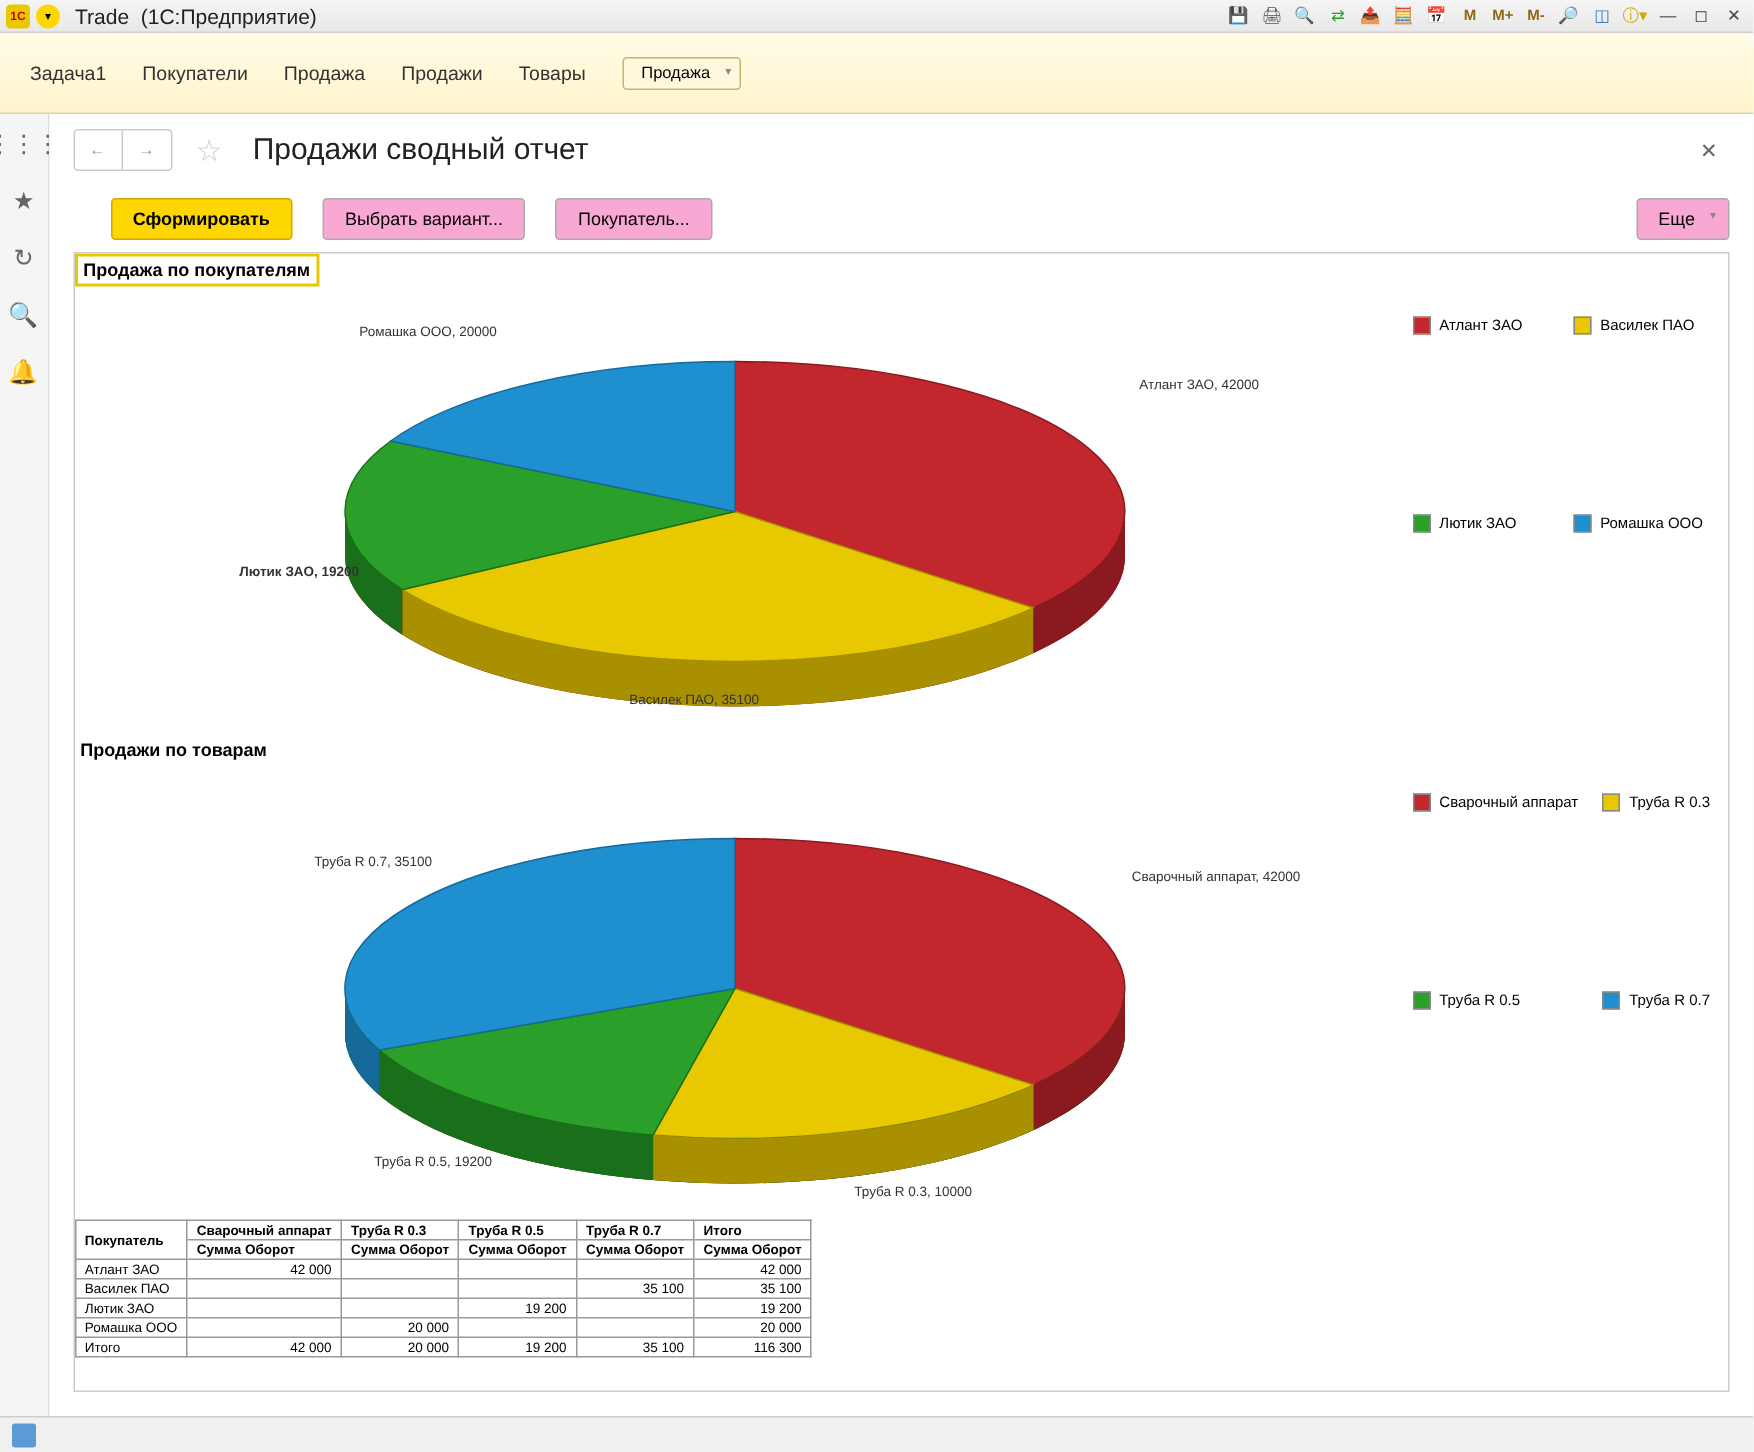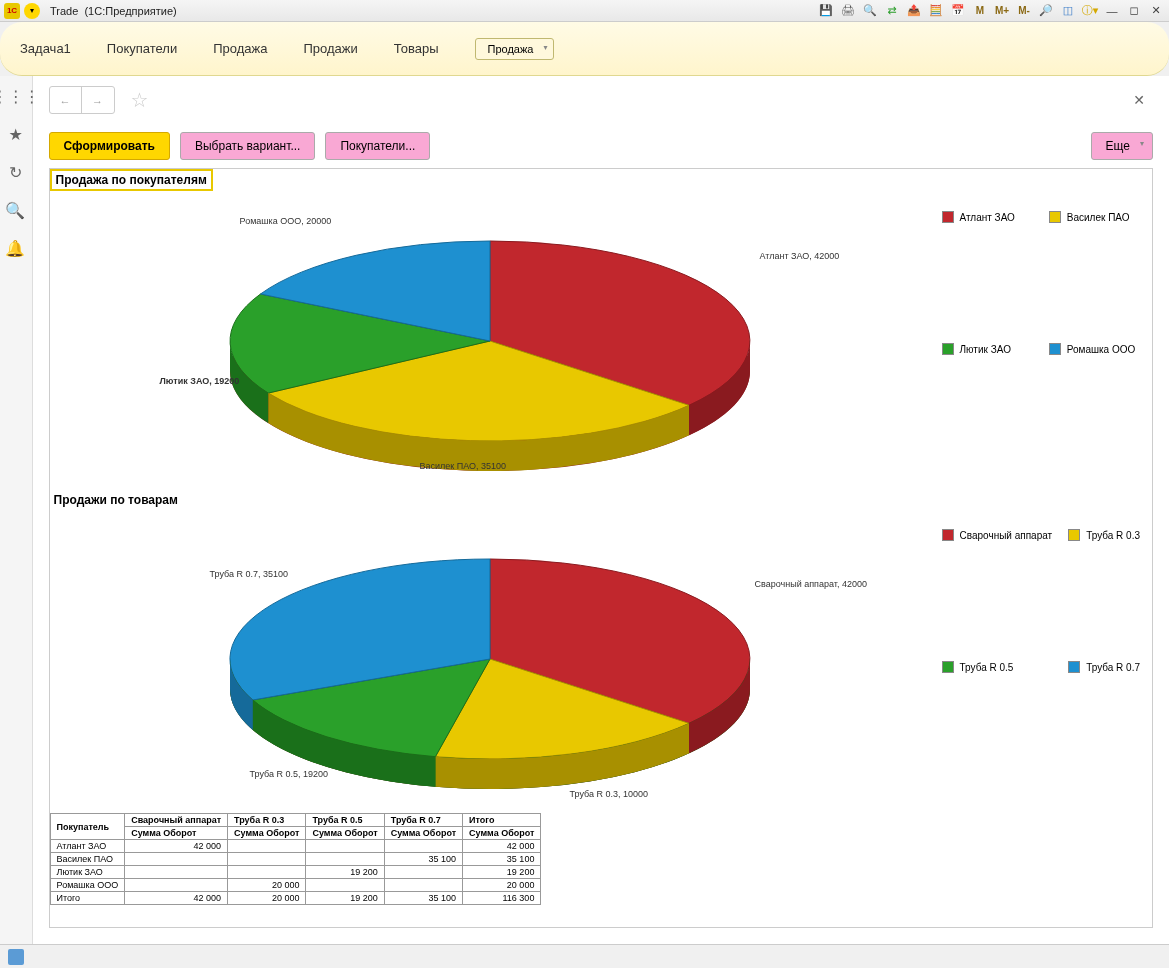--- a/index.html
+++ b/index.html
@@ -2,49 +2,49 @@
 <html><head>
 <meta charset="utf-8">
 <style>
 * { box-sizing: border-box; margin: 0; padding: 0; }
 body { font-family: Arial, sans-serif; font-size: 11px; background: #f0f0f0; width: 1169px; height: 968px; overflow: hidden; }
 
 
 .titlebar { height: 22px; background: linear-gradient(#f5f5f5,#e8e8e8); border-bottom: 1px solid #ccc; display: flex; align-items: center; padding: 0 4px; }
 .titlebar .logo { width: 16px; height: 16px; background: #e8c800; border-radius: 3px; color: #c00; font-size: 8px; font-weight: bold; display: flex; align-items: center; justify-content: center; }
 .titlebar .dropdown-btn { width: 16px; height: 16px; background: #ffd700; border-radius: 50%; margin-left: 4px; display: flex; align-items: center; justify-content: center; font-size: 8px; }
-.titlebar .title { margin-left: 10px; font-size: 11px; color: #222; }
+.titlebar .title { margin-left: 10px; font-size: 14px; color: #222; }
 .titlebar .right-icons { margin-left: auto; display: flex; gap: 4px; align-items: center; }
 .titlebar .icon-btn { width: 18px; height: 18px; display: flex; align-items: center; justify-content: center; font-size: 11px; cursor: pointer; color: #555; }
 .titlebar .icon-btn.m { font-weight: bold; color: #8b6914; font-size: 10px; }
 .titlebar .window-btn { width: 18px; height: 18px; display: flex; align-items: center; justify-content: center; cursor: pointer; color: #444; }
 
 
-.menubar { height: 54px; background: linear-gradient(#fffbe6,#fff5cc); border-bottom: 1px solid #e0d890; display: flex; align-items: center; padding: 0 20px; gap: 36px; border-radius: 22px; }
+.menubar { height: 54px; background: linear-gradient(#fffbe6,#fff5cc); border-bottom: 1px solid #e0d890; display: flex; align-items: center; padding: 0 20px; gap: 24px; }
 .menubar .menu-item { font-size: 13px; color: #333; cursor: pointer; }
 .menubar .menu-dropdown { border: 1px solid #c0b870; border-radius: 3px; padding: 4px 20px 4px 12px; position: relative; background: #fff8dc; }
 .menubar .menu-dropdown::after { content: "▾"; position: absolute; right: 6px; font-size: 8px; color: #888; }
 
 
 .main { display: flex; height: calc(100% - 22px - 54px - 24px); }
 .sidebar { width: 44px; background: #f5f5f5; border-right: 1px solid #ddd; display: flex; flex-direction: column; align-items: center; padding-top: 10px; gap: 18px; }
 .sidebar .side-icon { width: 20px; height: 20px; color: #666; cursor: pointer; display: flex; align-items: center; justify-content: center; font-size: 16px; }
 
 
 .content { flex: 1; background: #fff; display: flex; flex-direction: column; }
 .page-header { display: flex; align-items: center; padding: 10px 16px; gap: 8px; }
 .nav-arrows { display: flex; border: 1px solid #ccc; border-radius: 3px; }
 .nav-arrow { width: 32px; height: 26px; display: flex; align-items: center; justify-content: center; color: #999; cursor: pointer; }
 .nav-arrow:first-child { border-right: 1px solid #ccc; }
 .star { color: #ccc; font-size: 20px; margin-left: 8px; margin-right: 12px; cursor: pointer; }
 .page-title { font-size: 20px; color: #222; }
 .close-x { margin-left: auto; font-size: 14px; color: #666; cursor: pointer; padding: 4px 8px; }
 
 
-.toolbar { display: flex; align-items: center; padding: 8px 16px; gap: 10px; }
+.toolbar { display: flex; align-items: center; padding: 8px 16px; gap: 20px; margin-left: 25px; }
 .btn { border: 1px solid #aaa; border-radius: 3px; padding: 6px 14px; font-size: 12px; background: #f9a8d4; cursor: pointer; }
 .btn.primary { background: #ffd700; border-color: #d4a800; font-weight: bold; }
 .btn.more { margin-left: auto; padding-right: 22px; position: relative; }
 .btn.more::after { content: "▾"; position: absolute; right: 8px; font-size: 8px; color: #888; }
 
 
 .report-body { flex: 1; margin: 0 16px 16px 16px; border: 1px solid #ccc; overflow: auto; padding: 0; }
 .section-title { font-size: 12px; font-weight: bold; padding: 2px 4px; }
 .section-title.boxed { border: 2px solid #e8c800; display: inline-block; }
 
@@ -115,27 +115,28 @@
     <div class="side-icon">🔔</div>
   </div>
 
   <div class="content">
     <div class="page-header">
       <div class="nav-arrows">
         <div class="nav-arrow">←</div>
         <div class="nav-arrow">→</div>
       </div>
       <div class="star">☆</div>
+      <div class="page-title">Продажи сводный отчет</div>
       <div class="close-x">✕</div>
     </div>
 
     <div class="toolbar">
       <button class="btn primary">Сформировать</button>
       <button class="btn">Выбрать вариант...</button>
-      <button class="btn">Покупатели...</button>
+      <button class="btn">Покупатель...</button>
       <button class="btn more">Еще</button>
     </div>
 
     <div class="report-body">
 
       
       <div class="section-title boxed">Продажа по покупателям</div>
       <div class="chart-wrap">
         <div class="chart-area">
           <svg class="pie" width="880" height="300" viewBox="0 0 880 300">

